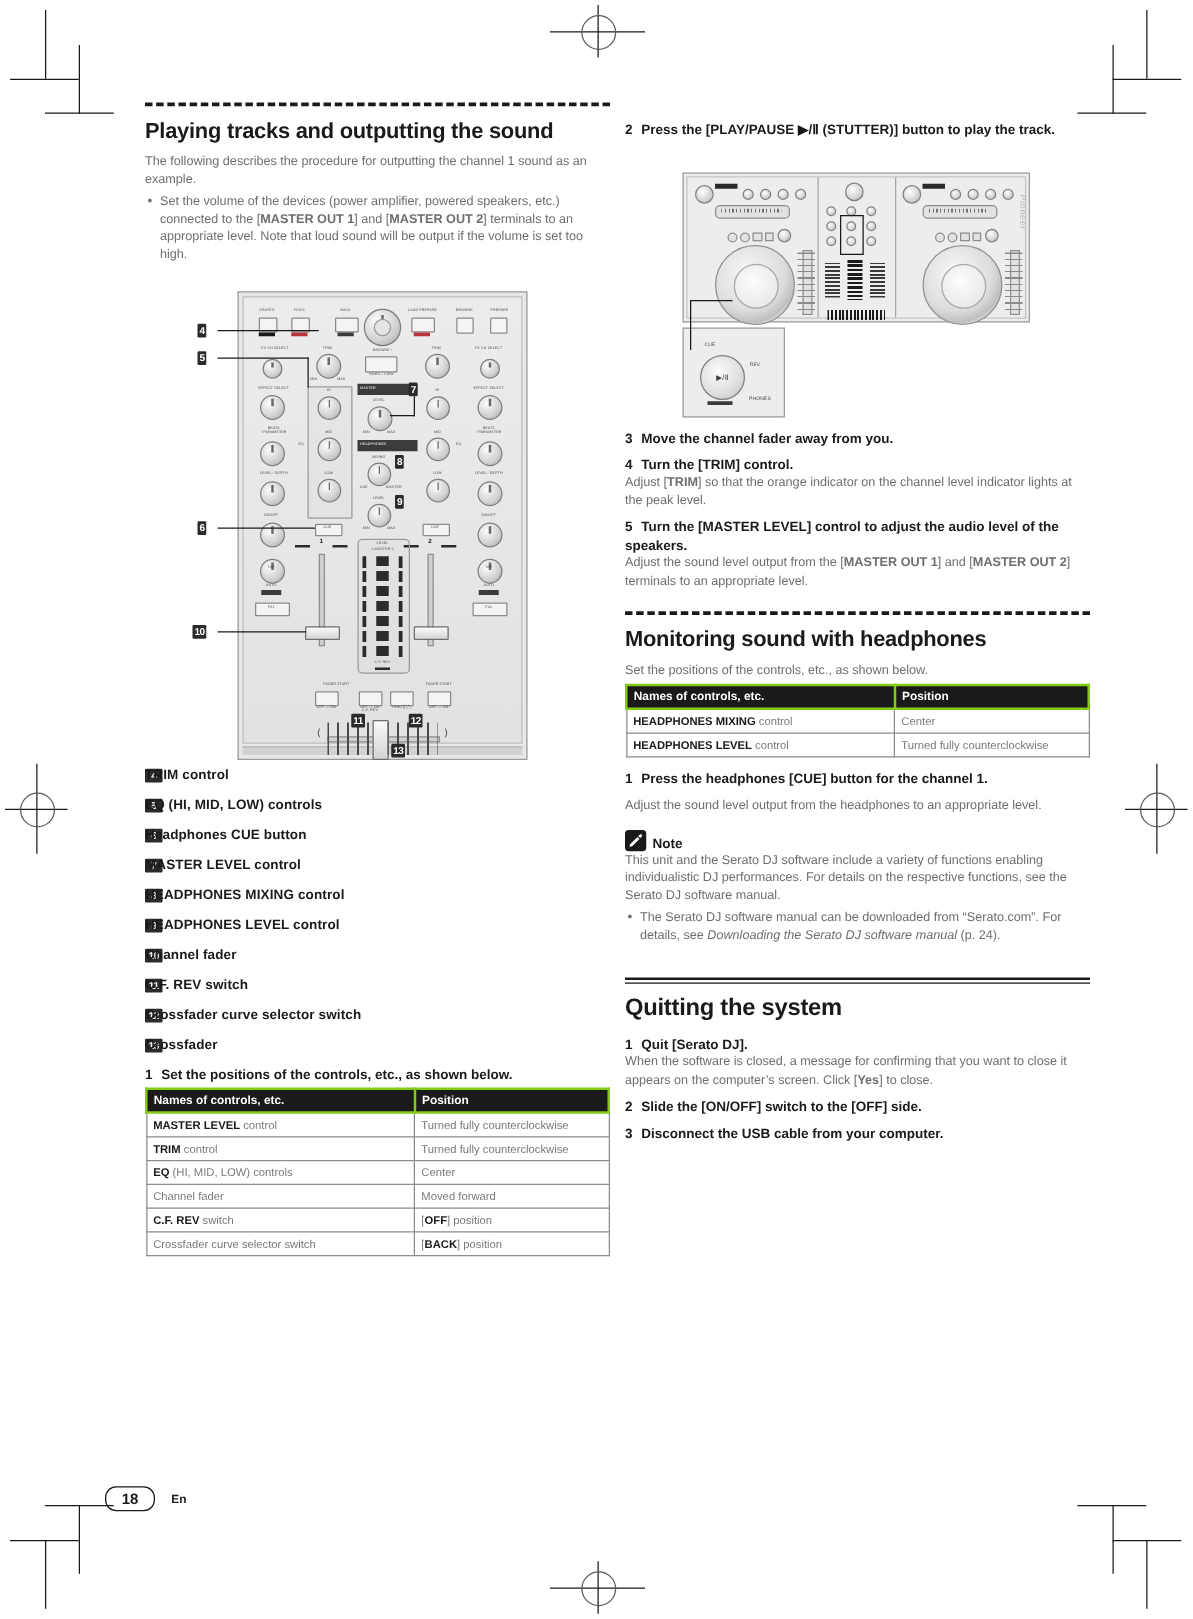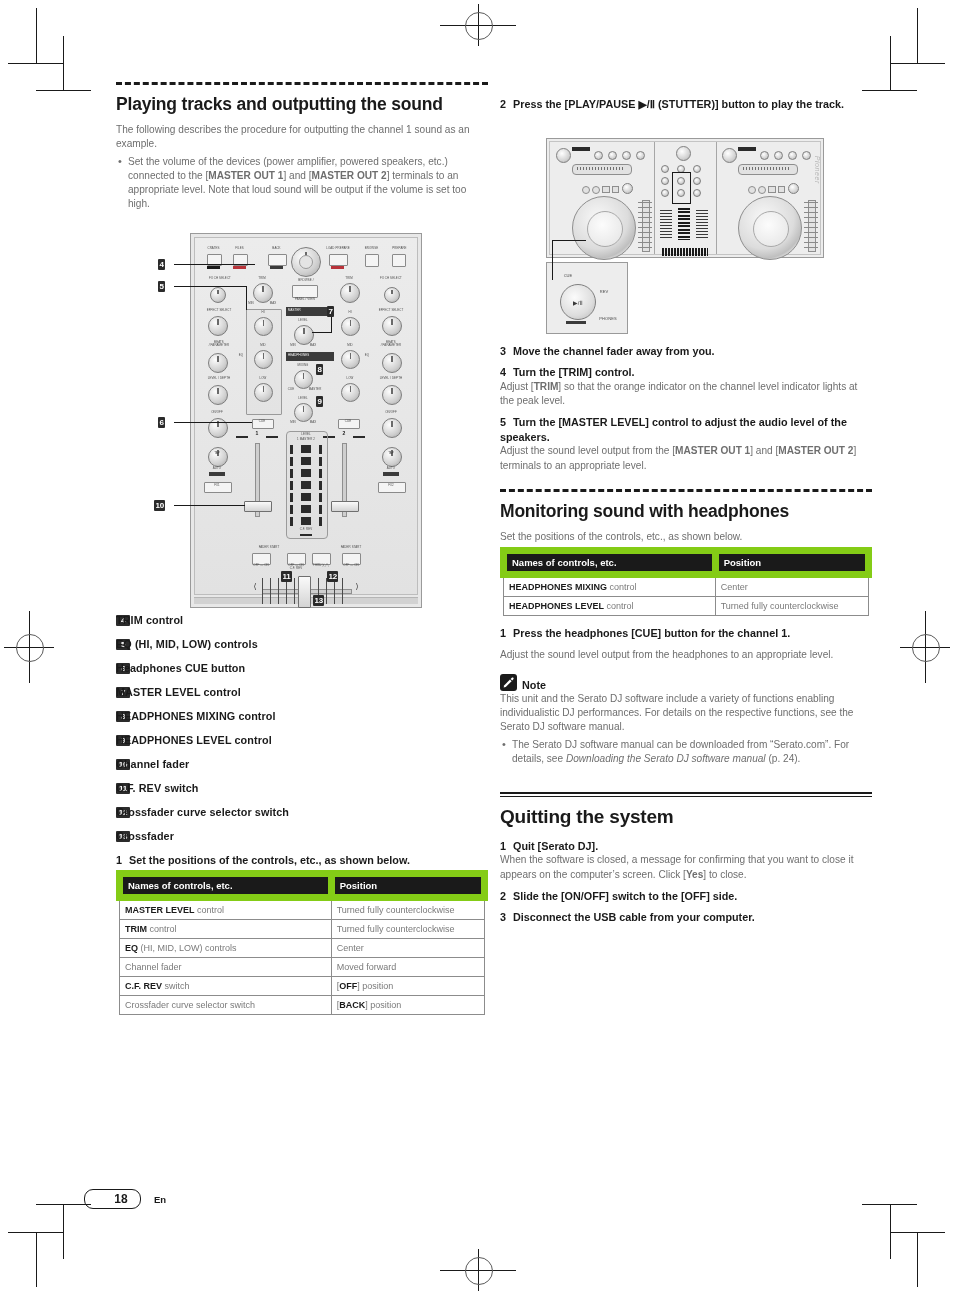--- a/index.html
+++ b/index.html
@@ -69,21 +69,21 @@
   }
   .legend .lbl{font-size:10.8px;font-weight:bold;color:#1a1a1a;line-height:14px;}
 
   
   table.ctl{
     width:100%;border-collapse:collapse;margin:1px 0 10px 0;
     table-layout:fixed;
   }
   table.ctl th{
     background:#1a1a1a;color:#ffffff;font-size:9.5px;font-weight:bold;
-    text-align:left;padding:3px 5px;border:7px solid #84cc16;
+    text-align:left;padding:3px 5px;border:2px solid #84cc16;
   }
   table.ctl td{
     border:1px solid #8c8c8c;font-size:9px;color:#7a7a7a;padding:3px 5px;
     line-height:12px;
   }
   table.ctl td b{color:#1a1a1a;font-weight:bold;}
 
   
   .note-h{display:flex;align-items:flex-end;margin:12px 0 1px 0;}
   .note-icon{
@@ -93,21 +93,21 @@
   .note-icon .pen{
     position:absolute;left:3px;top:3px;width:11px;height:11px;
   }
   .note-t{font-size:10.8px;font-weight:bold;color:#1a1a1a;}
 
   
   .footer{position:absolute;left:84px;top:1189px;display:flex;align-items:center;}
   .pagenum{
     width:38px;height:18px;border:1.6px solid #1a1a1a;border-radius:9px;
     display:flex;align-items:center;justify-content:center;
-    font-size:12px;font-weight:bold;color:#1a1a1a;padding-left:17px;
+    font-size:12px;font-weight:bold;color:#1a1a1a;
   }
   .lang{font-size:9.5px;font-weight:bold;color:#1a1a1a;margin-left:13px;}
 
   
   .fig-mixer{position:absolute;left:190px;top:233px;width:232px;height:375px;}
   .mixbody{
     position:absolute;inset:0;background:#e8e8e8;border:1px solid #9a9a9a;
   }
   .mixbody:before{
     content:"";position:absolute;left:3px;right:3px;top:3px;bottom:12px;

